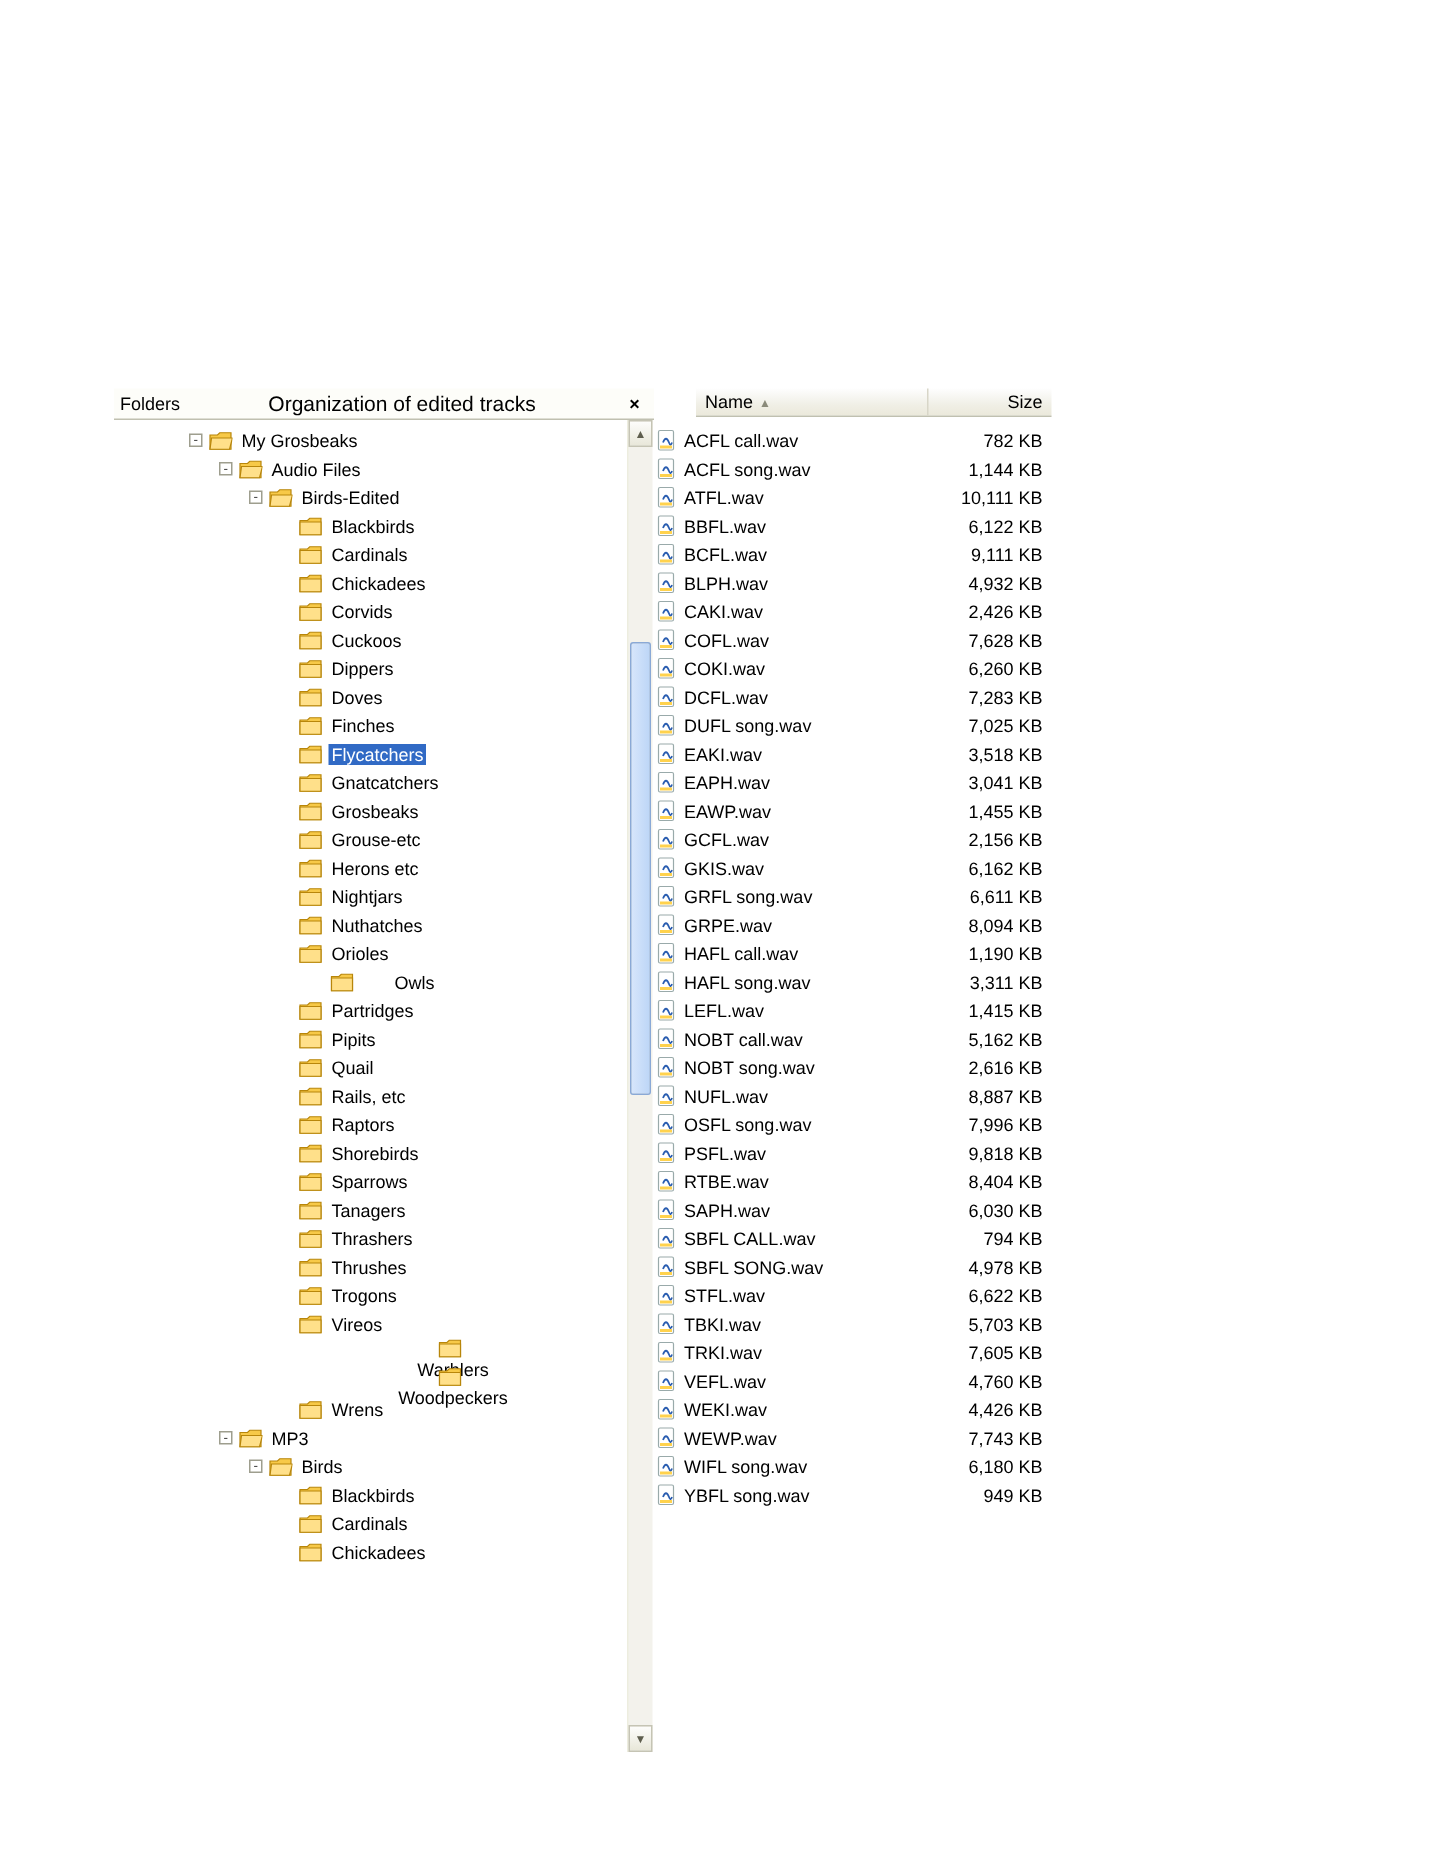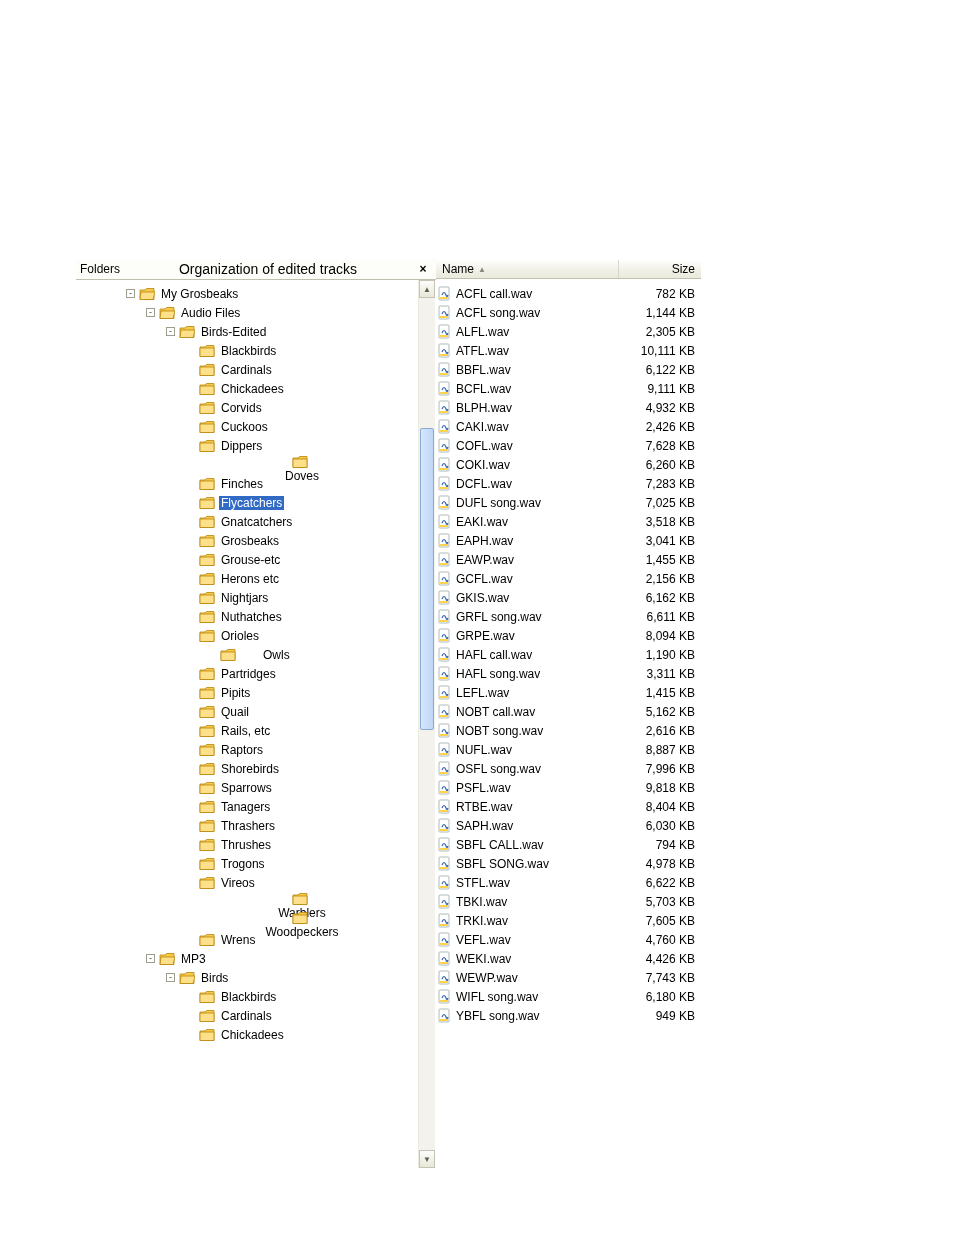--- a/index.html
+++ b/index.html
@@ -10,21 +10,22 @@
     color: #000;
   }
   .wrapper {
     margin: 259px 0 0 76px;
     width: 625px;
     display: flex;
     flex-direction: column;
   }
   .header-row {
     display: flex;
-    align-items: center;
+    align-items: flex-start;
+    gap: 28px;
   }
   .folders-header {
     width: 360px;
     display: flex;
     align-items: center;
     padding: 2px 0;
     border-bottom: 1px solid #c0c0b0;
     background: #fdfdf9;
   }
   .folders-header .title-left {
@@ -254,21 +255,21 @@
         <div class="tree-node" style="padding-left: 110px;">
           <span class="expander spacer"></span>
           <span class="folder-icon">
             <svg width="16" height="14" viewBox="0 0 16 14">
     <path d="M1 3 L6 3 L7.5 1.5 L15 1.5 L15 12.5 L1 12.5 Z" fill="#f7c948" stroke="#b8860b" stroke-width="0.8"></path>
     <path d="M1 4 L15 4 L15 12.5 L1 12.5 Z" fill="#ffe08a" stroke="#b8860b" stroke-width="0.8"></path>
   </svg>
           </span>
           <span class="node-label">Dippers</span>
         </div>
-        <div class="tree-node" style="padding-left: 110px; flex-direction: column;">
+        <div class="tree-node" style="padding-left: 110px;">
           <span class="expander spacer"></span>
           <span class="folder-icon">
             <svg width="16" height="14" viewBox="0 0 16 14">
     <path d="M1 3 L6 3 L7.5 1.5 L15 1.5 L15 12.5 L1 12.5 Z" fill="#f7c948" stroke="#b8860b" stroke-width="0.8"></path>
     <path d="M1 4 L15 4 L15 12.5 L1 12.5 Z" fill="#ffe08a" stroke="#b8860b" stroke-width="0.8"></path>
   </svg>
           </span>
           <span class="node-label">Doves</span>
         </div>
         <div class="tree-node" style="padding-left: 110px;">
@@ -597,29 +598,20 @@
   </svg></span>
           <span class="file-name">ACFL song.wav</span>
           <span class="file-size">1,144 KB</span>
         </div>
         <div class="file-row">
           <span class="file-icon"><svg width="16" height="16" viewBox="0 0 16 16">
     <rect x="2" y="1" width="10" height="13" rx="1" fill="#fff" stroke="#9aa" stroke-width="0.8"></rect>
     <path d="M5 9 Q7 4 9 9 Q10 12 11 9" fill="none" stroke="#2a5db0" stroke-width="1.2"></path>
     <rect x="3" y="11" width="8" height="2" fill="#ffd24d"></rect>
   </svg></span>
-          <span class="file-name">ALFL.wav</span>
-          <span class="file-size">2,305 KB</span>
-        </div>
-        <div class="file-row">
-          <span class="file-icon"><svg width="16" height="16" viewBox="0 0 16 16">
-    <rect x="2" y="1" width="10" height="13" rx="1" fill="#fff" stroke="#9aa" stroke-width="0.8"></rect>
-    <path d="M5 9 Q7 4 9 9 Q10 12 11 9" fill="none" stroke="#2a5db0" stroke-width="1.2"></path>
-    <rect x="3" y="11" width="8" height="2" fill="#ffd24d"></rect>
-  </svg></span>
           <span class="file-name">ATFL.wav</span>
           <span class="file-size">10,111 KB</span>
         </div>
         <div class="file-row">
           <span class="file-icon"><svg width="16" height="16" viewBox="0 0 16 16">
     <rect x="2" y="1" width="10" height="13" rx="1" fill="#fff" stroke="#9aa" stroke-width="0.8"></rect>
     <path d="M5 9 Q7 4 9 9 Q10 12 11 9" fill="none" stroke="#2a5db0" stroke-width="1.2"></path>
     <rect x="3" y="11" width="8" height="2" fill="#ffd24d"></rect>
   </svg></span>
           <span class="file-name">BBFL.wav</span>

